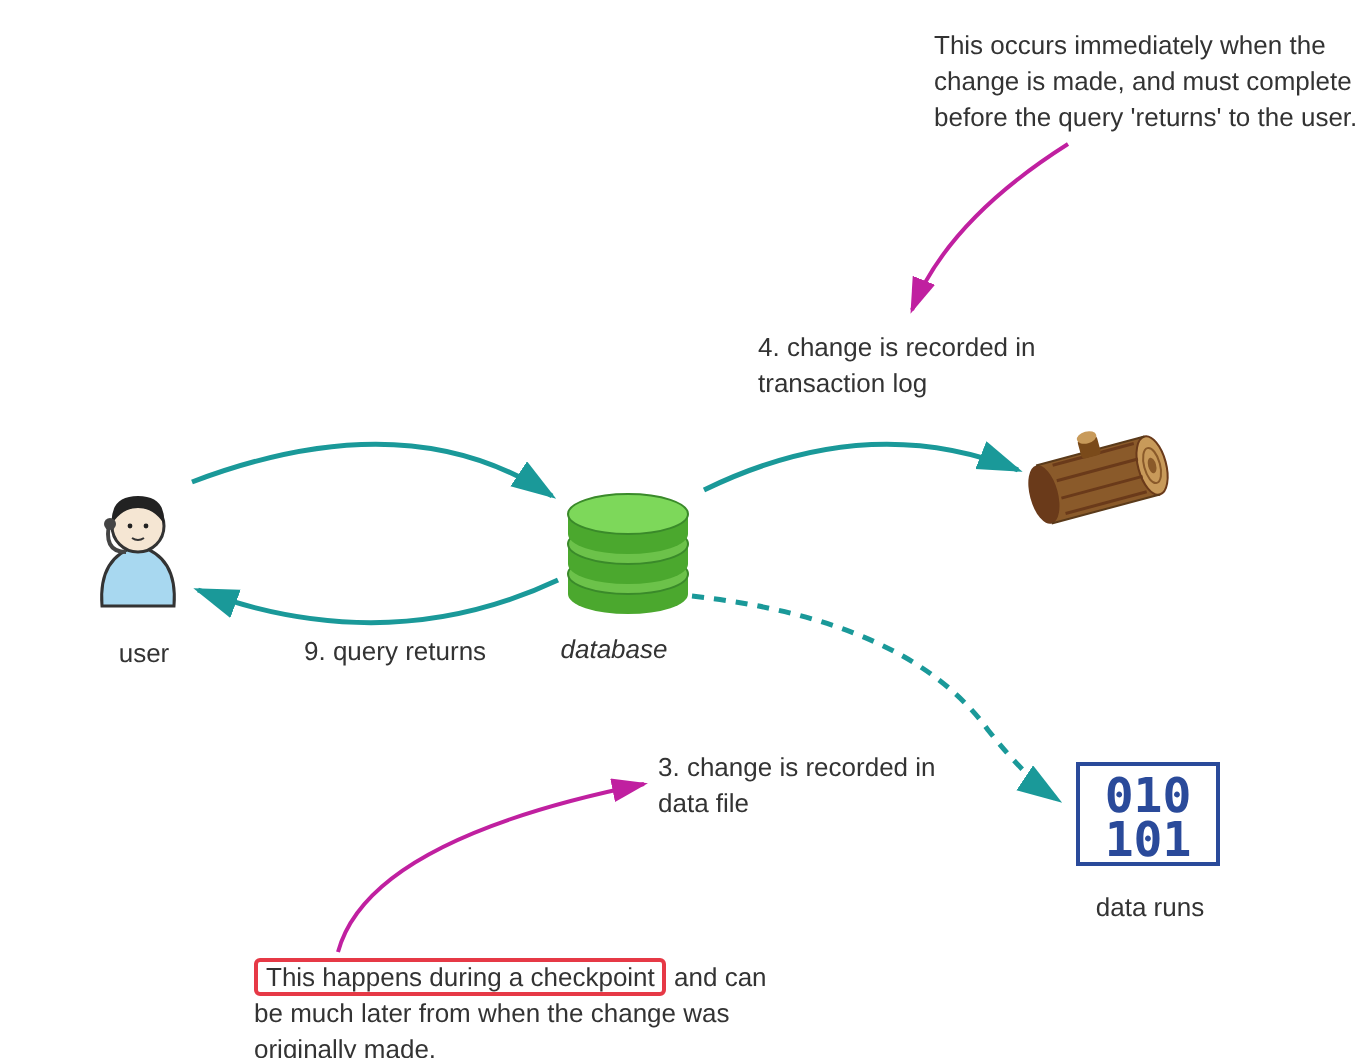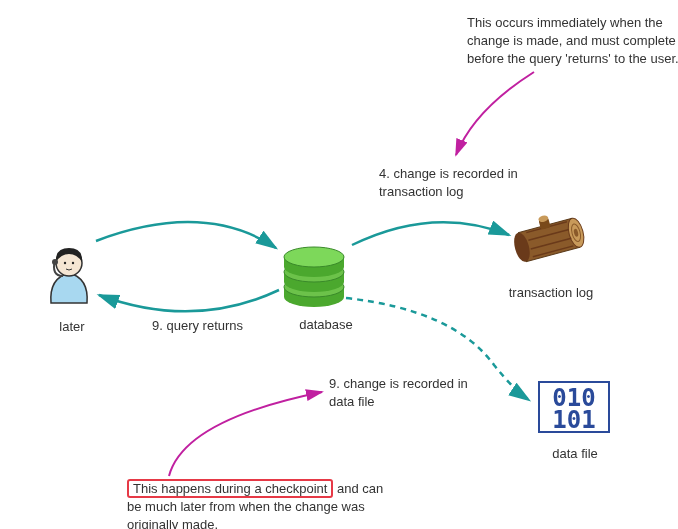--- a/index.html
+++ b/index.html
@@ -47,29 +47,28 @@
 
 <div class="diagram">
 
   <div class="label" style="left:443px; top:14px; width:220px;">This occurs immediately when the change is made, and must complete before the query 'returns' to the user.</div>
 
 
   <div class="label" style="left:355px; top:165px; width:150px;">4. change is recorded in transaction log</div>
 
   <div class="label" style="left:128px; top:317px; width:150px;">9. query returns</div>
 
-  <div class="label" style="left:305px; top:375px; width:150px;">9. change is recorded in data file</div>
+  <div class="label" style="left:305px; top:375px; width:150px;">3. change is recorded in data file</div>
 
-  <div class="label node-label" style="left:23px; top:318px; width:50px;">later</div>
+  <div class="label node-label" style="left:23px; top:318px; width:50px;">user</div>
 
-  <div class="label node-label" style="left:267px; top:316px; width:70px;">database</div>
+  <div class="label node-label" style="left:248px; top:316px; width:70px;font-style:italic;">database</div>
 
-  <div class="label node-label" style="left:472px; top:284px; width:110px;">transaction log</div>
 
-  <div class="label node-label" style="left:516px; top:445px; width:70px;">data file</div>
+  <div class="label node-label" style="left:516px; top:445px; width:70px;">data runs</div>
 
   <div class="label" style="left:103px; top:480px; width:260px;">
     <span class="highlight-box">This happens during a checkpoint</span><span> and can be much later from when the change was originally made.</span>
   </div>
 
   <svg class="overlay">
     <defs>
       <marker id="arrow-teal" markerWidth="10" markerHeight="10" refX="8" refY="3" orient="auto" markerUnits="strokeWidth">
         <path d="M0,0 L0,6 L9,3 z" fill="#1a9999"></path>
       </marker>

